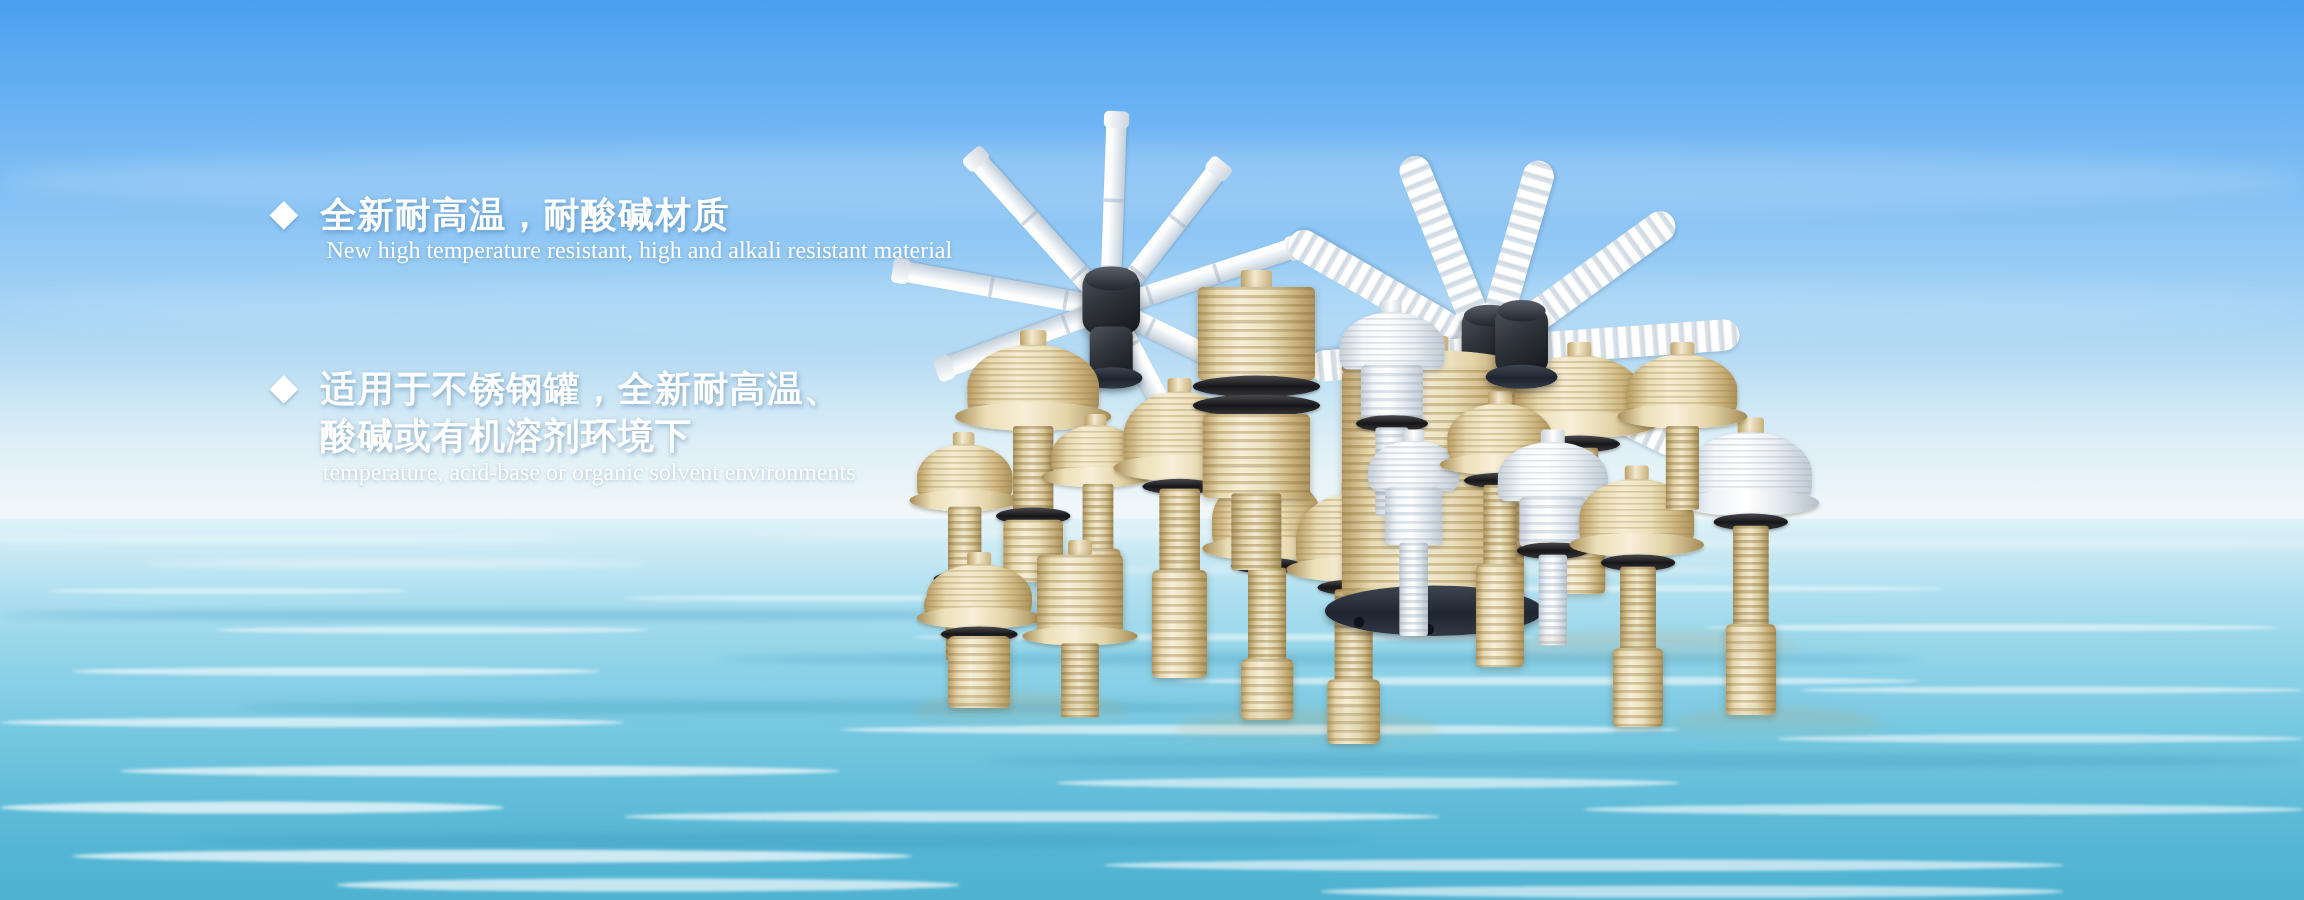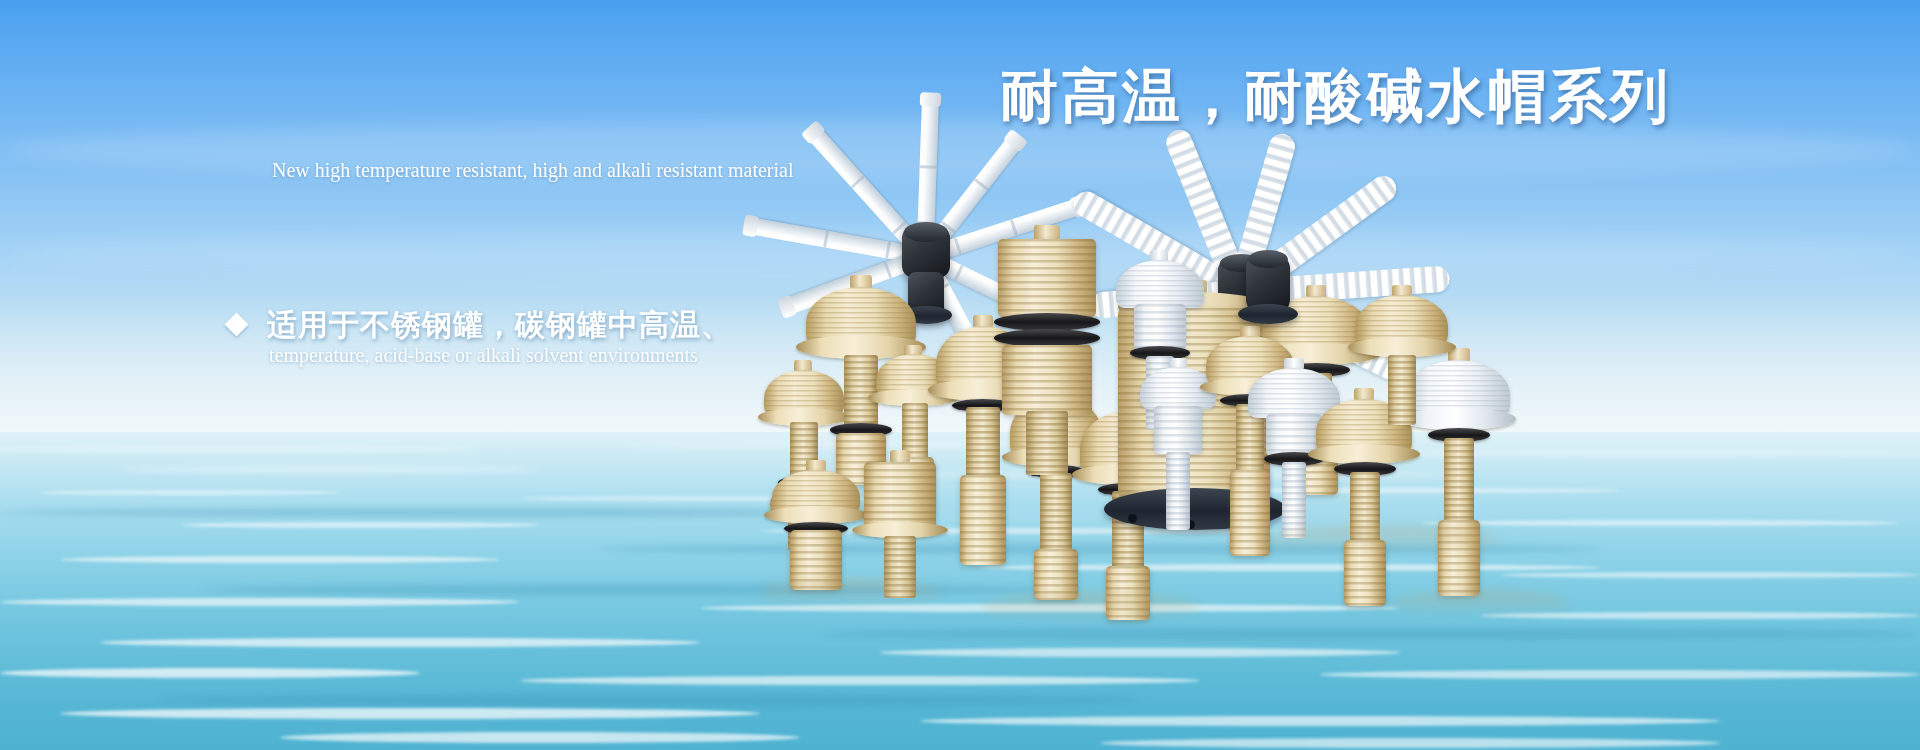--- a/index.html
+++ b/index.html
@@ -258,34 +258,40 @@
     <div class="ripple" style="left:0px;top:236px;width:420px;height:10px;opacity:.95;"></div>
     <div class="ripple" style="left:520px;top:244px;width:680px;height:9px;opacity:.85;"></div>
     <div class="ripple" style="left:1320px;top:238px;width:600px;height:9px;opacity:.8;"></div>
     <div class="ripple dark" style="left:160px;top:262px;width:980px;height:13px;"></div>
     <div class="ripple" style="left:60px;top:276px;width:700px;height:11px;opacity:.95;"></div>
     <div class="ripple" style="left:920px;top:284px;width:800px;height:10px;opacity:.85;"></div>
     <div class="ripple" style="left:280px;top:300px;width:520px;height:11px;opacity:.9;"></div>
     <div class="ripple" style="left:1100px;top:306px;width:620px;height:10px;opacity:.8;"></div>
   </div>
 
-  <div class="headline">耐高温，耐酸碱水帽系列</div>
 
   <div class="bullet-block b1">
+    <div class="bullet-row">
+      <span class="diamond"></span>
+      <span class="b-texts">
+        <span class="cn">全新耐高温，耐酸碱材质</span>
+      </span>
+    </div>
     <div class="en">New high temperature resistant, high and alkali resistant material</div>
   </div>
 
   <div class="bullet-block b2">
     <div class="bullet-row">
       <span class="diamond"></span>
       <span class="b-texts">
-        <span class="cn">适用于不锈钢罐，碳钢罐中高温、</span><br>
+        <span class="cn">适用于不锈钢罐，全新耐高温、</span><br>
+        <span class="cn l2">酸碱或有机溶剂环境下</span>
       </span>
     </div>
-    <div class="en" style="margin-left:41px;">temperature, acid-base or alkali solvent environments</div>
+    <div class="en" style="margin-left:41px;">temperature, acid-base or organic solvent environments</div>
   </div>
 
   <div class="products">
 
     <div class="pz" style="left:130px;top:0px;width:360px;height:250px;">
       <div class="spoke" style="left:95px;top:118px;width:160px;transform:rotate(-88deg);">
           <span class="cap"></span>
           <span class="rib" style="left:20%"></span>
           <span class="rib" style="left:55%"></span>
         </div>

